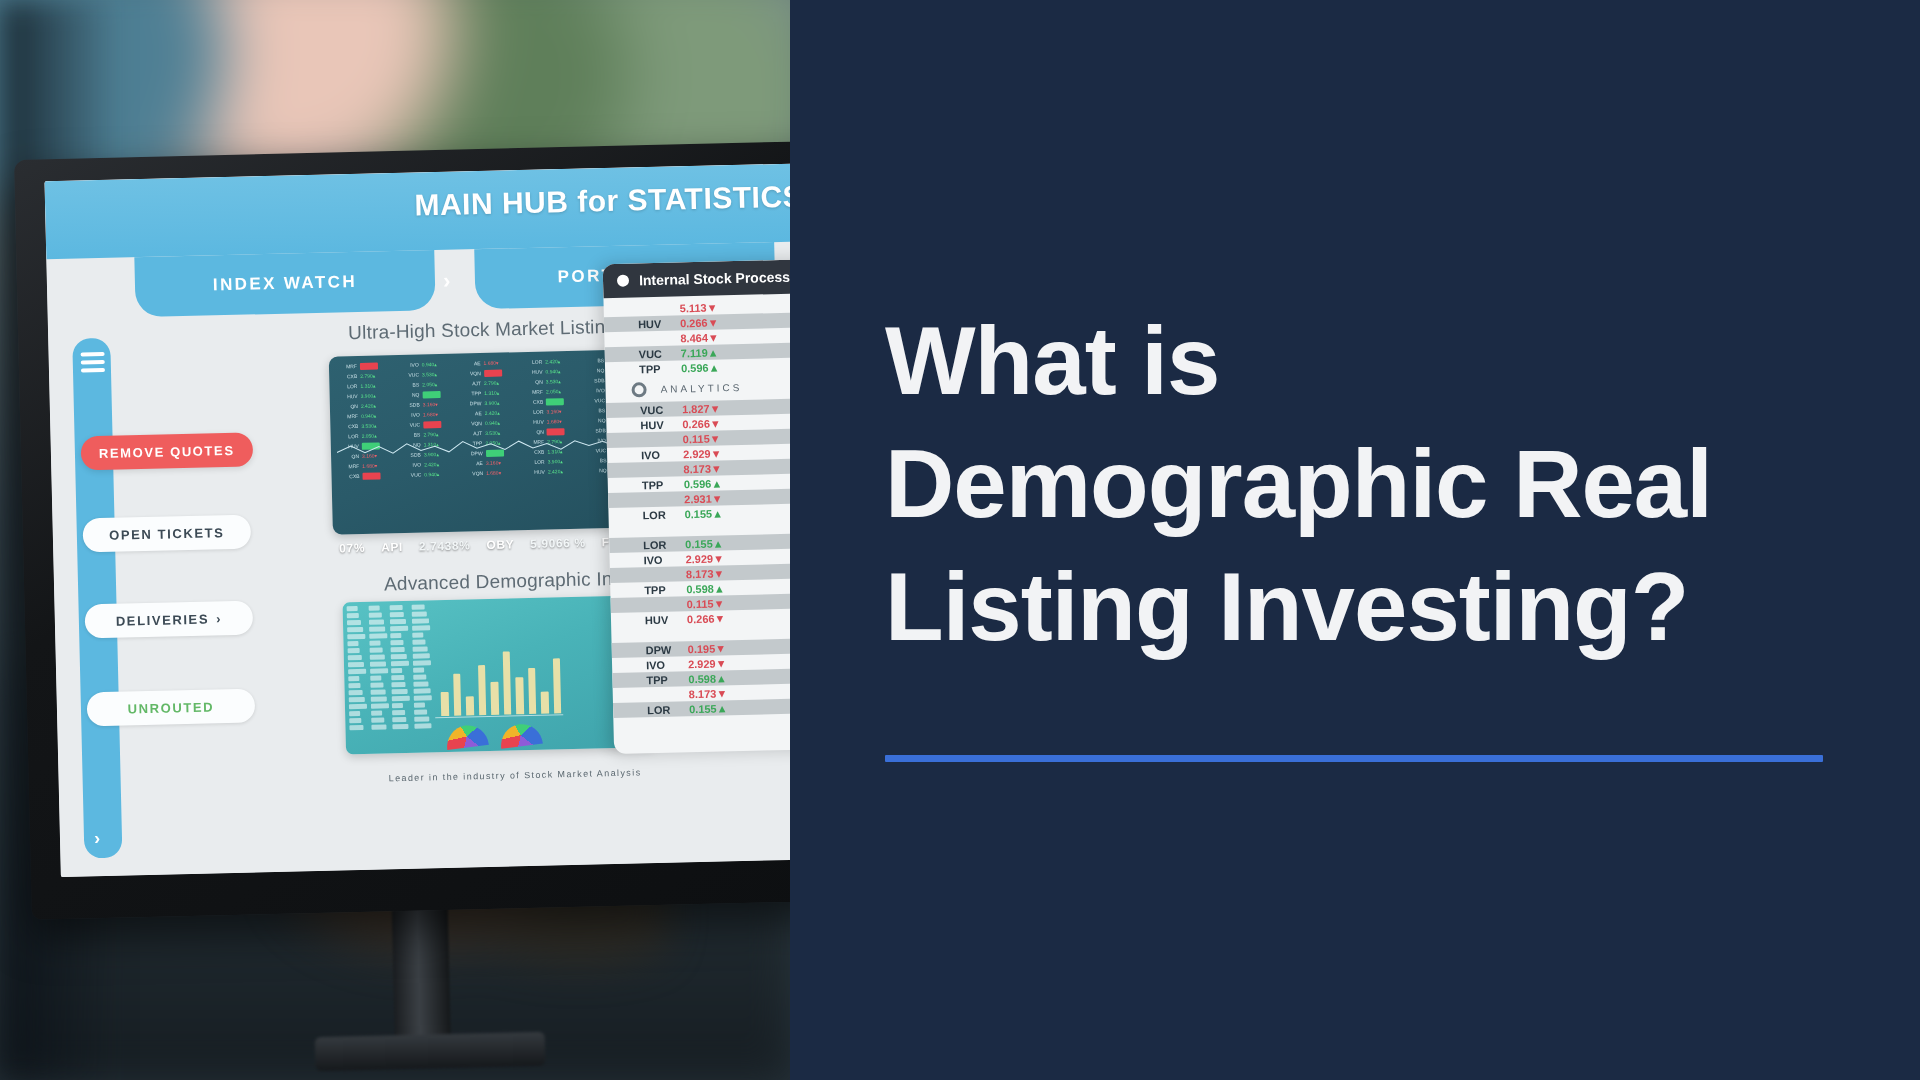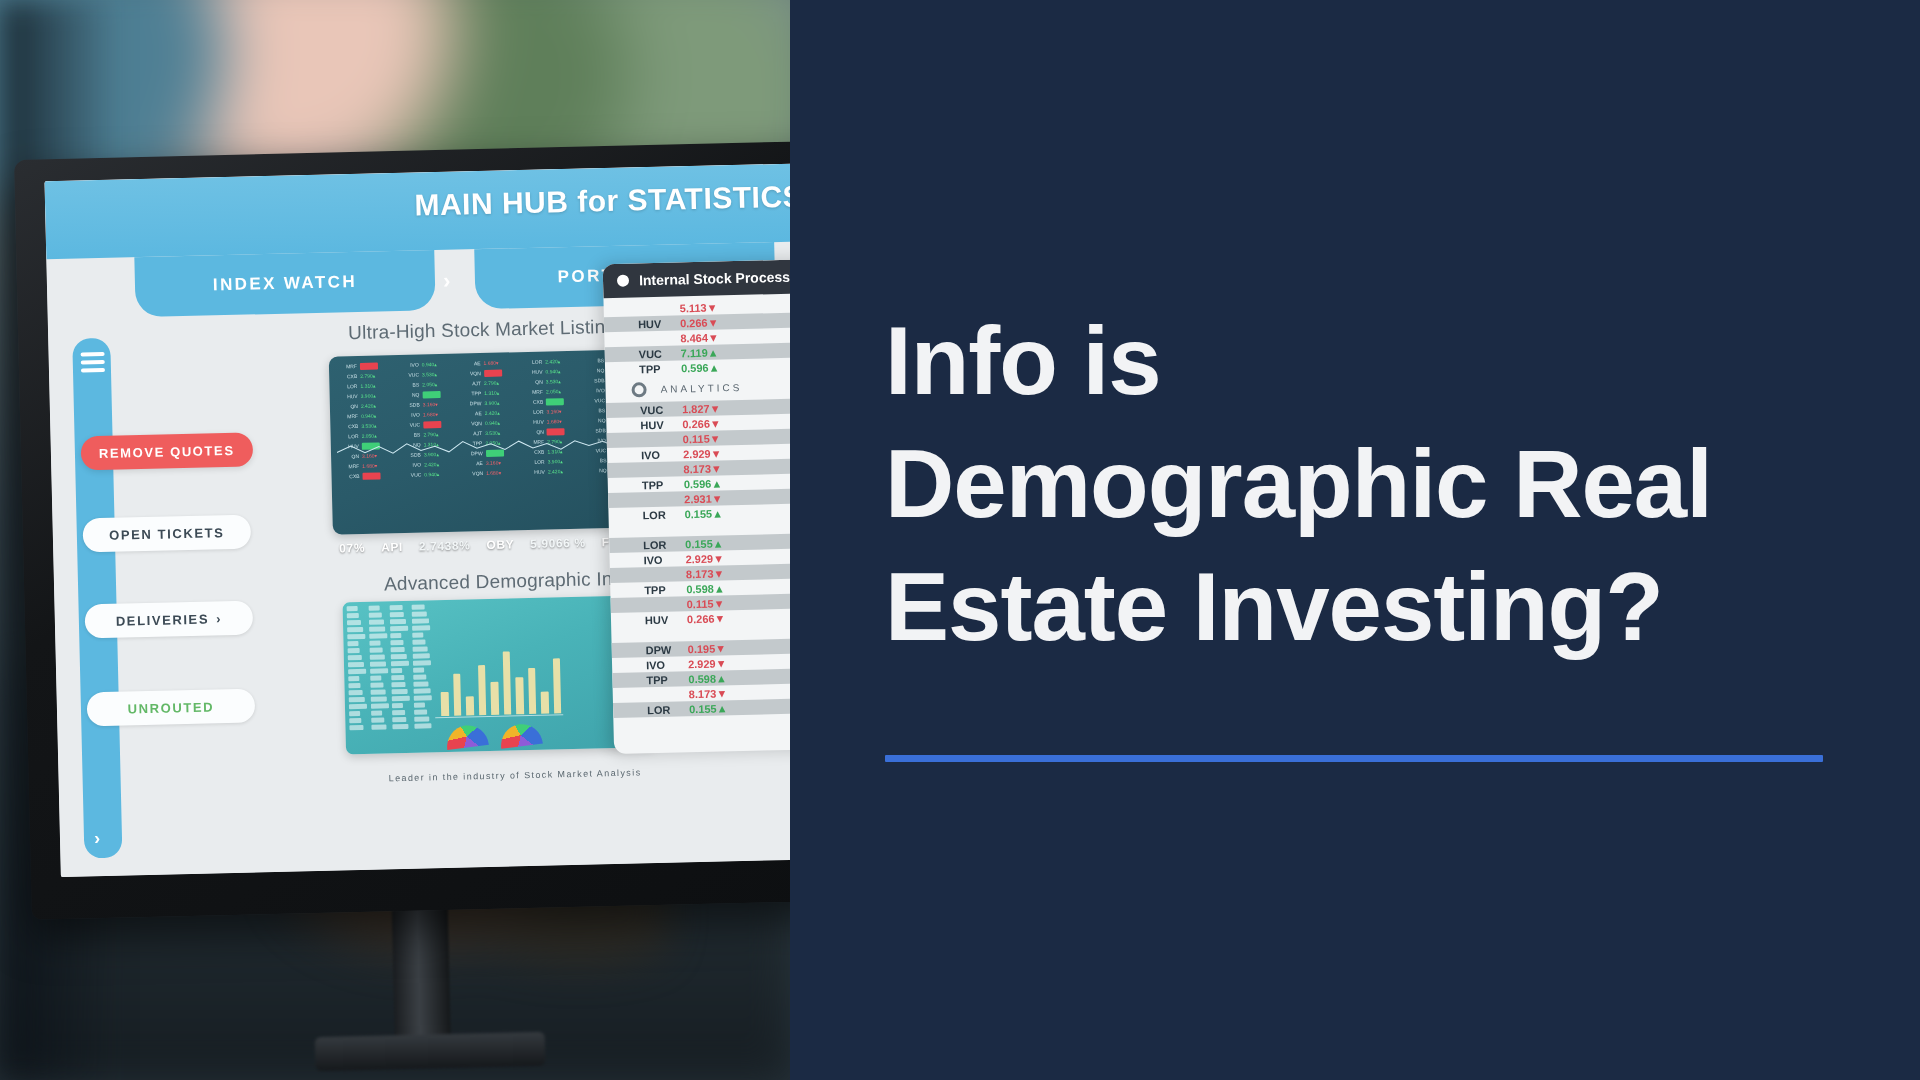--- a/index.html
+++ b/index.html
@@ -809,18 +809,18 @@
           </div>
 
         </div>
       </div>
     </div>
   </div>
 </div>
 
 <div id="text-panel">
   <div class="headline">
-    <span class="l">Info is</span>
+    <span class="l">What is</span>
     <span class="l">Demographic Real</span>
-    <span class="l">Estate Investing?</span>
+    <span class="l">Listing Investing?</span>
   </div>
   <div class="rule"></div>
 </div>
 
 </body></html>

